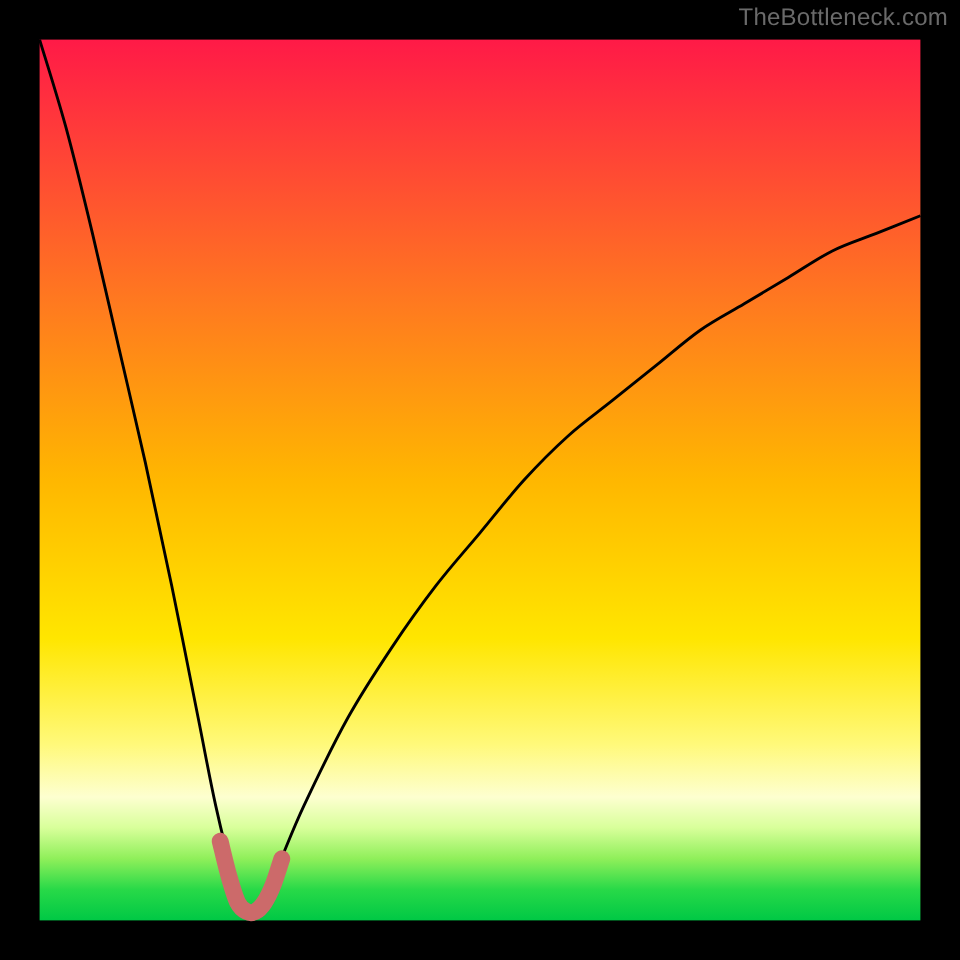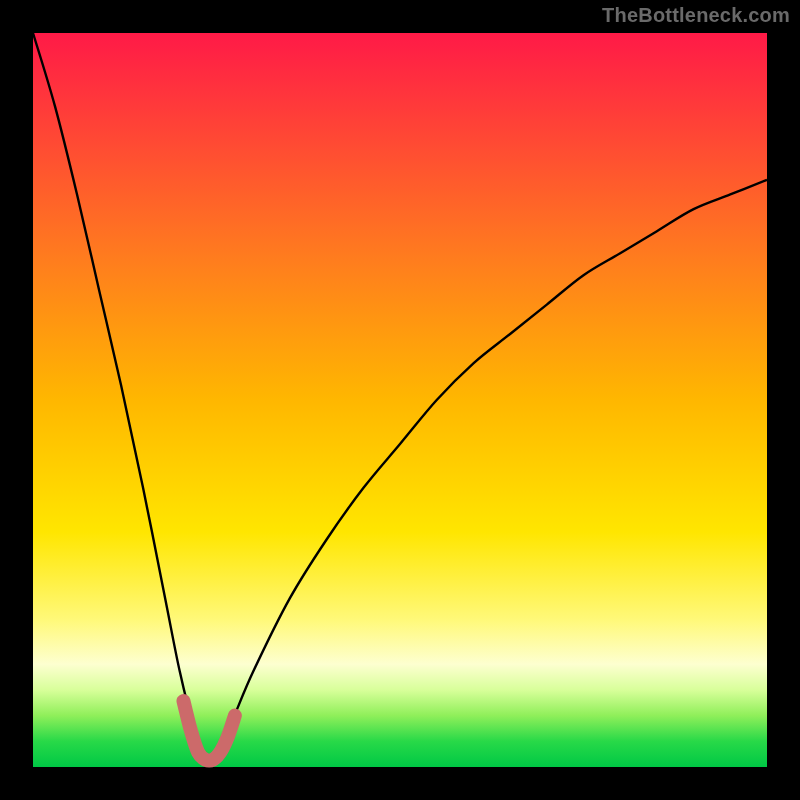--- a/index.html
+++ b/index.html
@@ -19,21 +19,21 @@
     height: 800px;
     background: #000;
   }
   .watermark {
     position: absolute;
     top: 4px;
     right: 10px;
     color: #6a6a6a;
     font-size: 20px;
     letter-spacing: 0.2px;
-    font-weight: 700;
+    font-weight: 400;
   }
   svg {
     position: absolute;
     left: 0;
     top: 0;
   }
 </style>
 </head>
 <body>
 <div class="frame">

